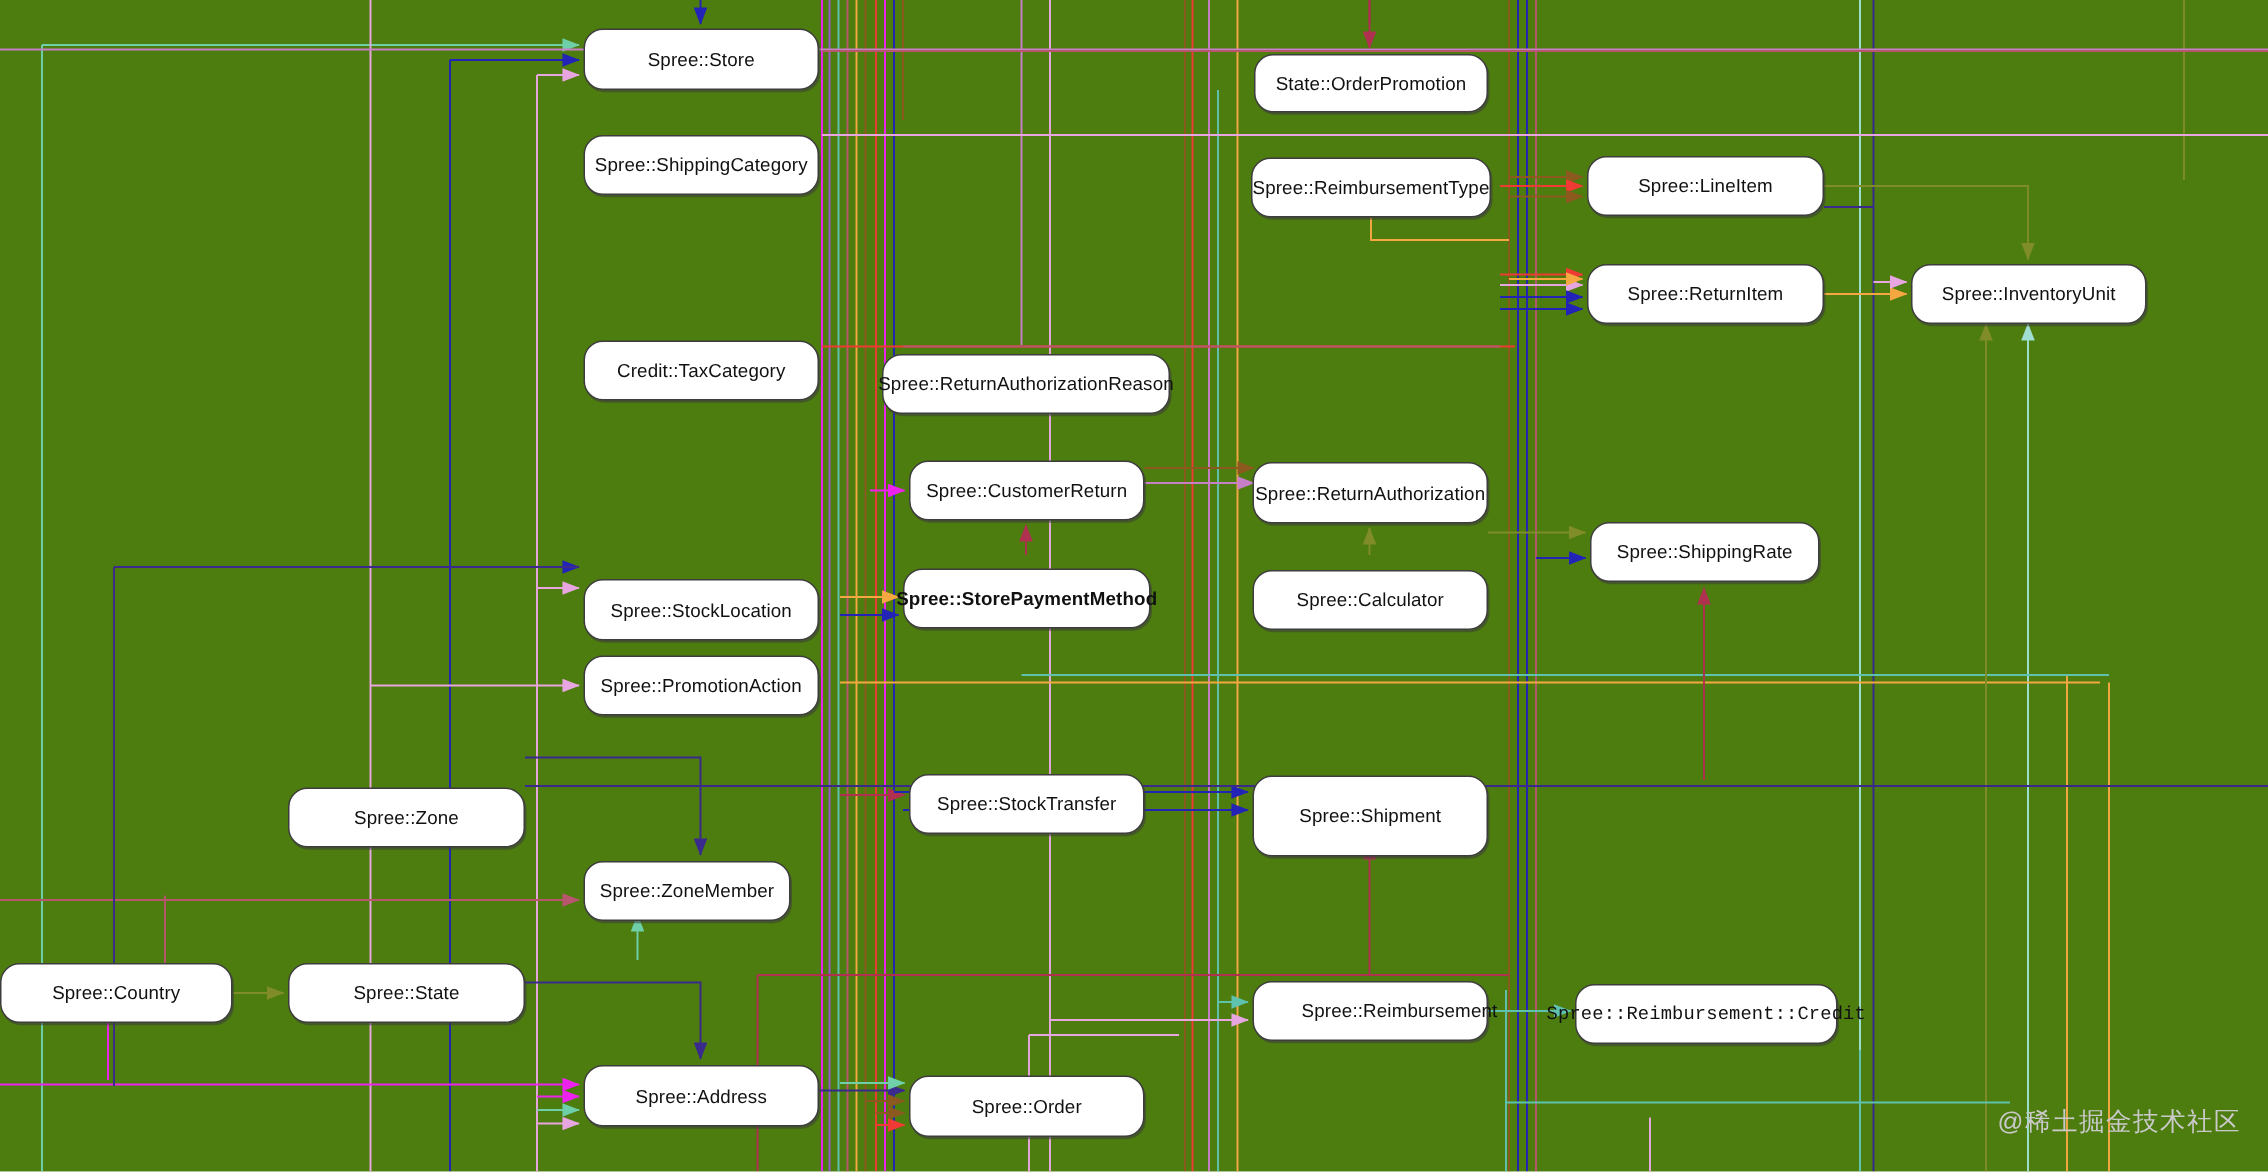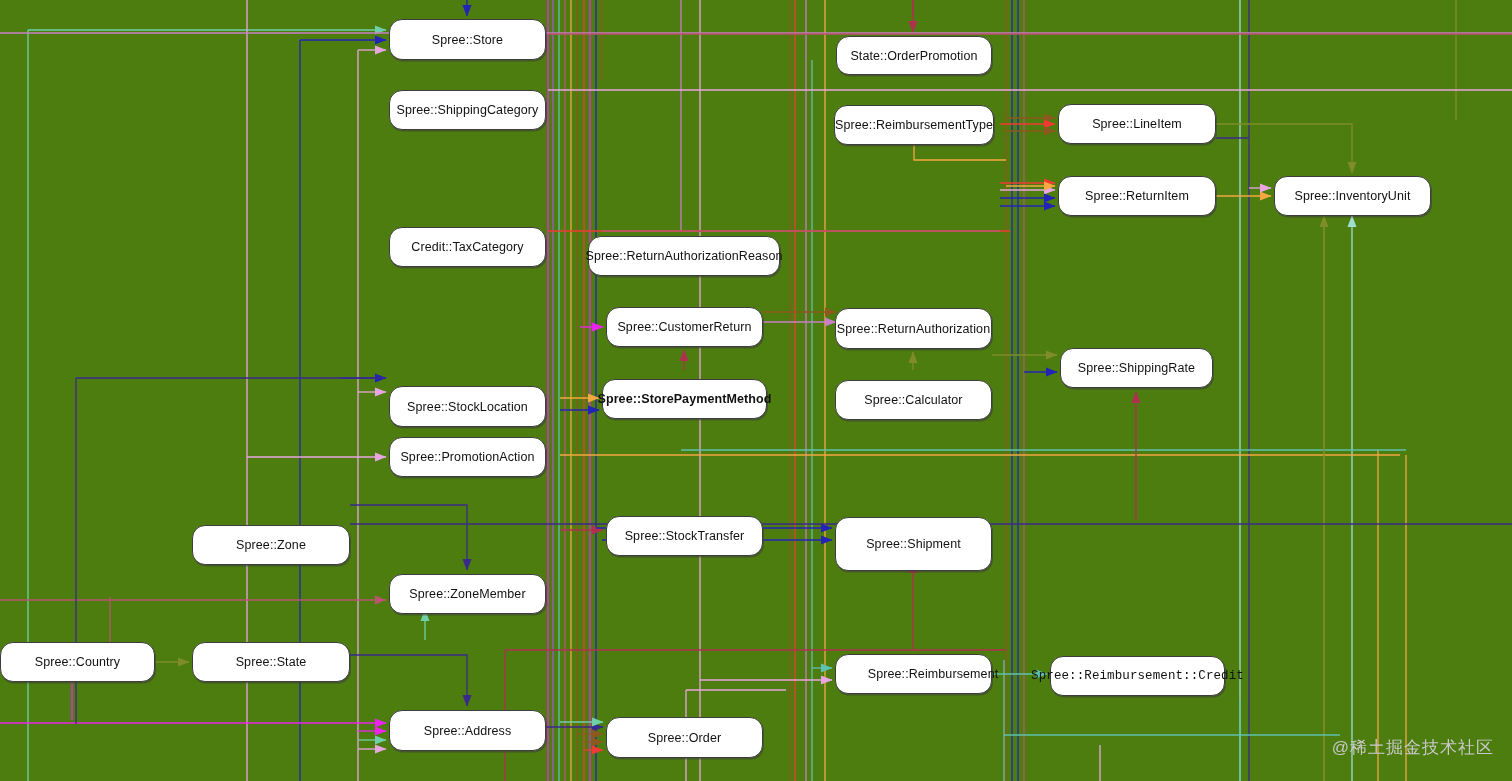--- a/index.html
+++ b/index.html
@@ -304,21 +304,21 @@
     </div>
   <div class="node" style="left:192px; top:505px; width:158px; height:40px;margin-top:20px;">
       <span class="node-label">Spree::Zone</span>
     </div>
   <div class="node" style="left:606px; top:516px; width:157px; height:40px;">
       <span class="node-label">Spree::StockTransfer</span>
     </div>
   <div class="node" style="left:835px; top:517px; width:157px; height:54px;">
       <span class="node-label">Spree::Shipment</span>
     </div>
-  <div class="node" style="left:389px; top:574px; width:157px; height:40px;text-align:right;">
+  <div class="node" style="left:389px; top:574px; width:138px; height:40px;text-align:right;">
       <span class="node-label">Spree::ZoneMember</span>
     </div>
   <div class="node" style="left:0px;   top:642px; width:155px; height:40px;">
       <span class="node-label">Spree::Country</span>
     </div>
   <div class="node" style="left:192px; top:642px; width:158px; height:40px;">
       <span class="node-label">Spree::State</span>
     </div>
   <div class="node" style="left:835px; top:654px; width:157px; height:40px;padding-left:39px;">
       <span class="node-label">Spree::Reimbursement</span>

